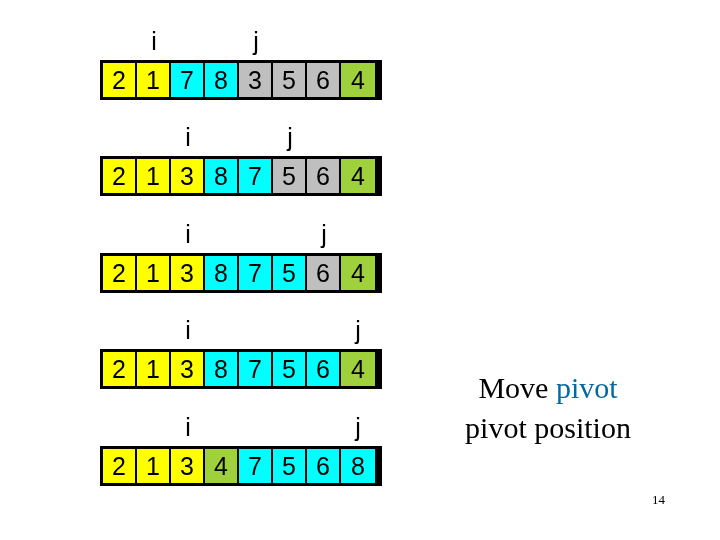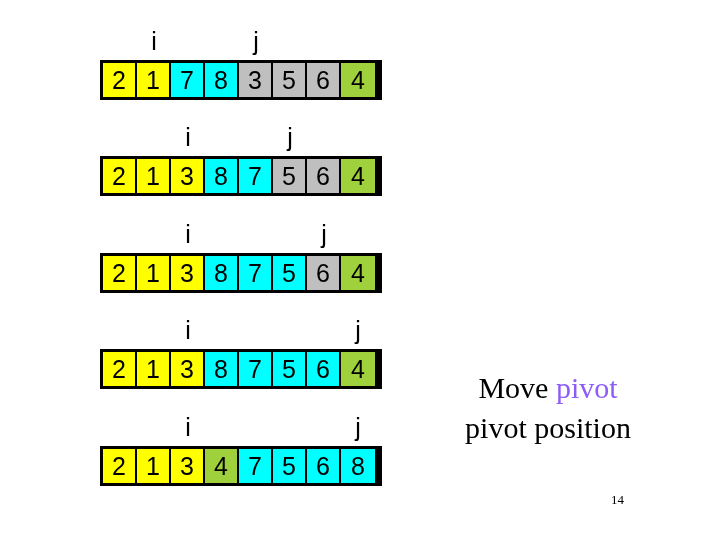--- a/index.html
+++ b/index.html
@@ -68,26 +68,26 @@
     position: absolute;
     left: 428px;
     top: 368px;
     width: 240px;
     text-align: center;
     font-family: "Liberation Serif", serif;
     font-size: 30px;
     line-height: 40px;
     color: #000000;
   }
-  .pivot-word { color: #8b5cf6; }
+  .pivot-word { color: #0369a1; }
 
   
   #page-number {
     position: absolute;
-    left: 611px;
+    left: 652px;
     top: 492px;
     font-family: "Liberation Serif", serif;
     font-size: 13px;
     color: #000000;
   }
 </style>
 </head>
 <body>
 
 <div id="slide">

